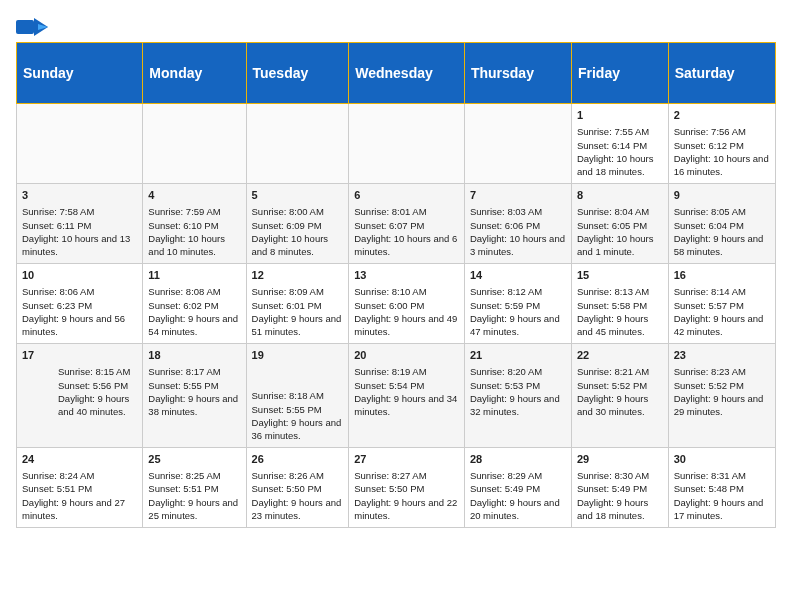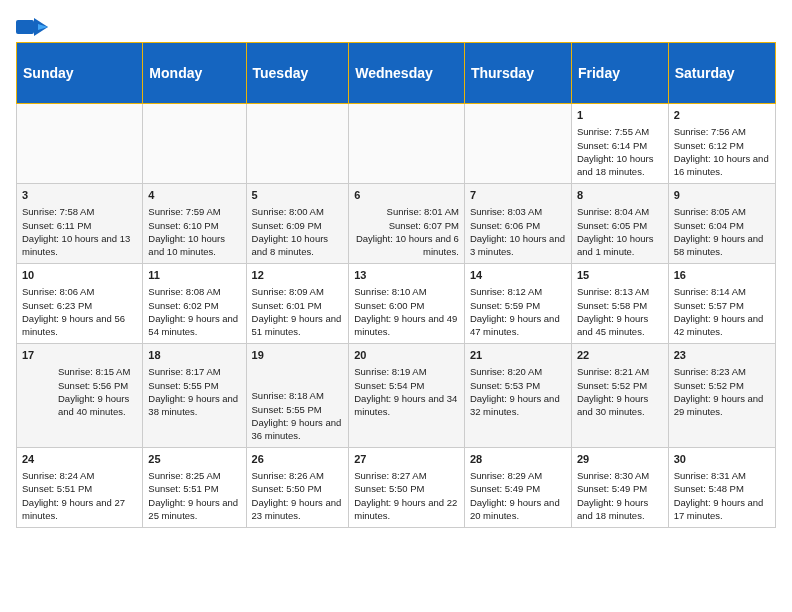--- a/index.html
+++ b/index.html
@@ -144,21 +144,21 @@
 Daylight: 10 hours and 10 minutes.</div>
         </td>
         <td>
           <span class="day-num">5</span>
           <div style="white-space: pre-line;">Sunrise: 8:00 AM
 Sunset: 6:09 PM
 Daylight: 10 hours and 8 minutes.</div>
         </td>
         <td>
           <span class="day-num">6</span>
-          <div style="white-space: pre-line; text-align: right;">Sunrise: 8:01 AM
+          <div style="white-space: pre-line;">Sunrise: 8:01 AM
 Sunset: 6:07 PM
 Daylight: 10 hours and 6 minutes.</div>
         </td>
         <td>
           <span class="day-num">7</span>
           <div style="white-space: pre-line;">Sunrise: 8:03 AM
 Sunset: 6:06 PM
 Daylight: 10 hours and 3 minutes.</div>
         </td>
         <td>

